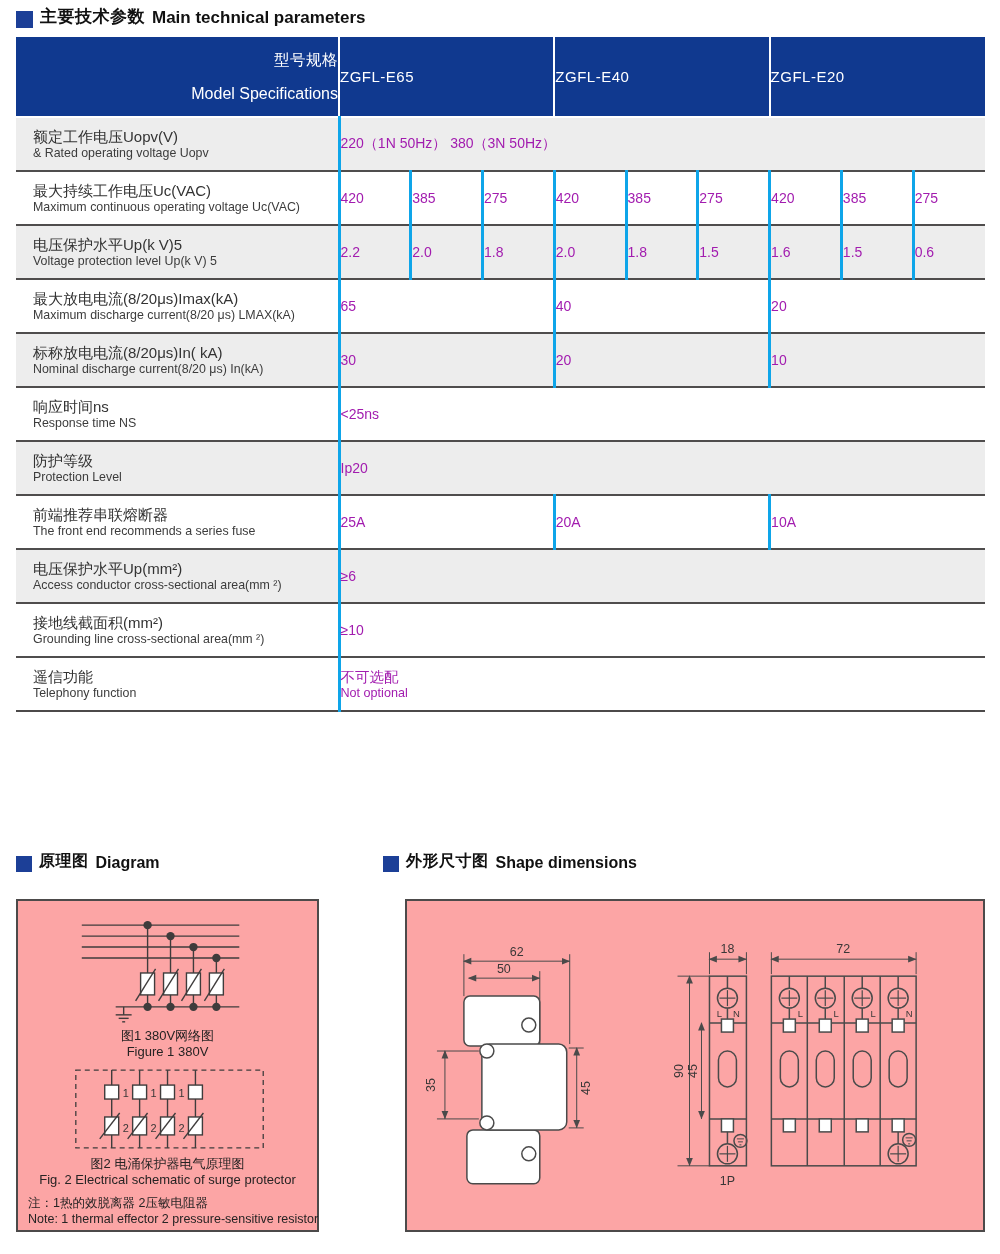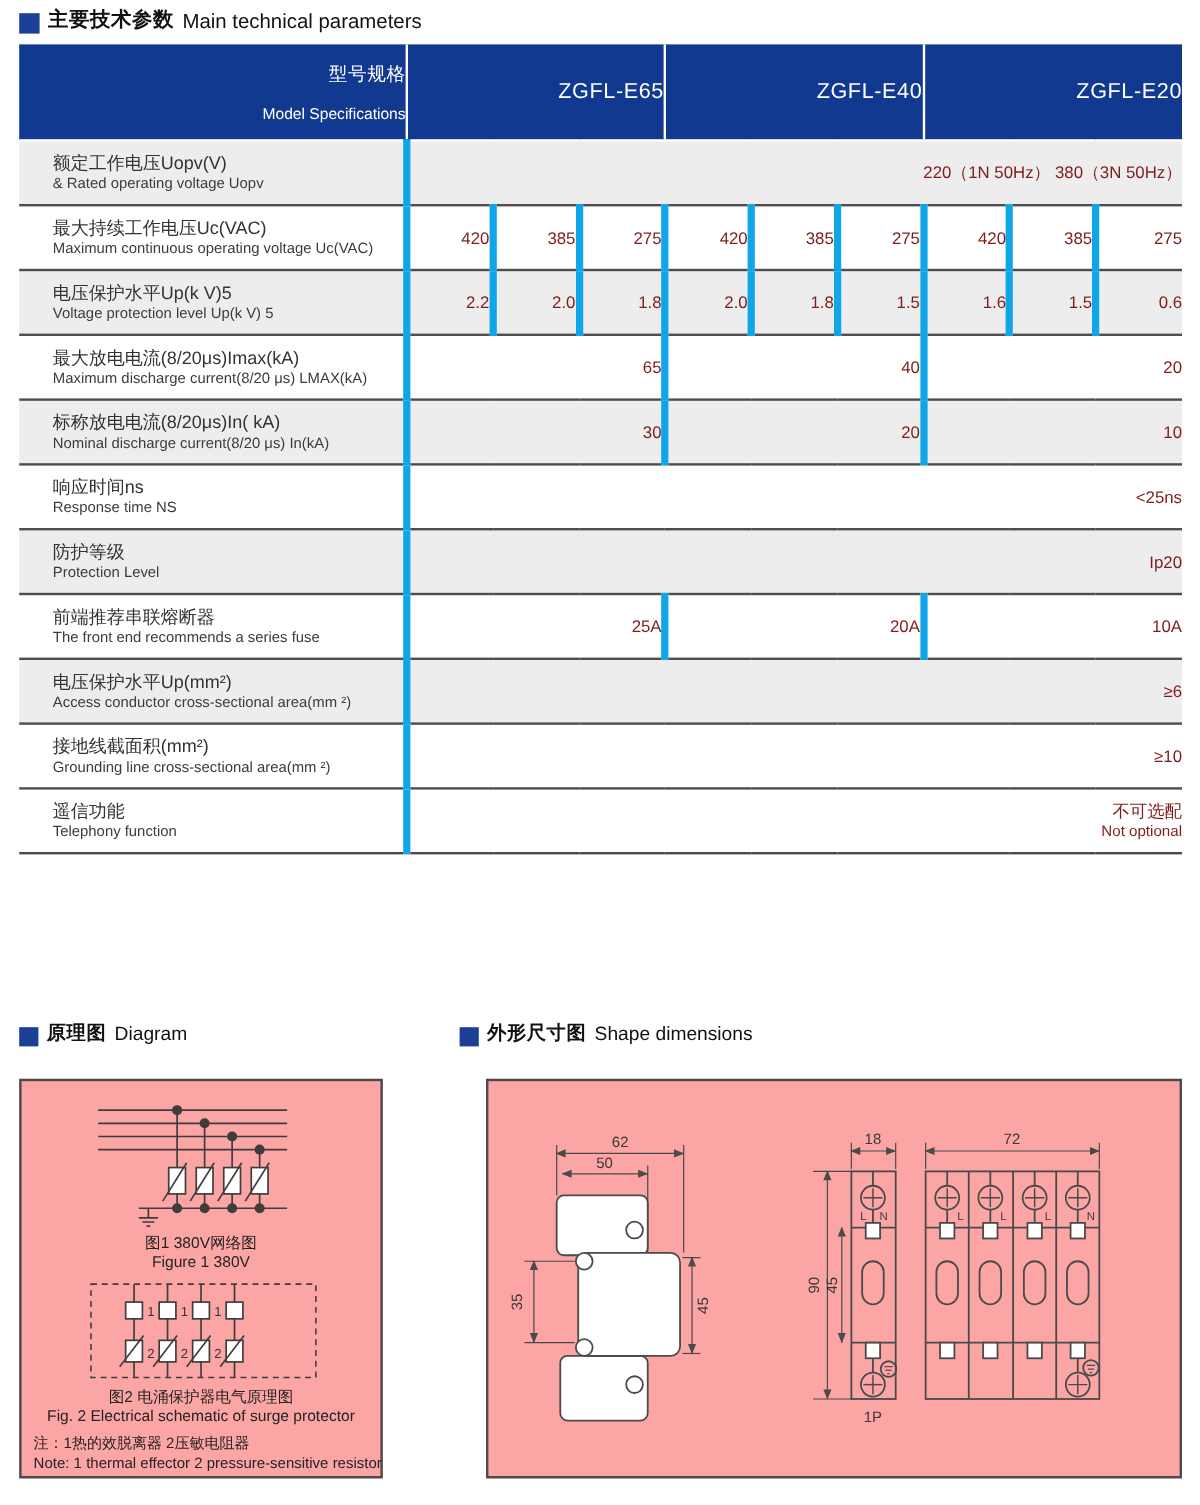--- a/index.html
+++ b/index.html
@@ -3,42 +3,42 @@
 <meta charset="utf-8">
 <style>
   *{box-sizing:border-box;margin:0;padding:0}
   html,body{background:#ffffff}
   body{font-family:"Liberation Sans","DejaVu Sans",sans-serif;color:#2e2b2b}
   .page{position:relative;width:1000px;height:1254px;background:#fff;overflow:hidden}
 
   .sec-title{display:flex;align-items:flex-end;gap:7px;font-size:17px;color:#111;white-space:nowrap}
   .sec-title .sq{width:17px;height:17px;background:#1c3f97;flex:0 0 auto}
   .sec-title .zh{font-weight:bold;letter-spacing:.5px}
-  .sec-title .en{font-weight:normal}
+  .sec-title .en{font-weight:bold}
   .main-title{position:absolute;left:16px;top:5px}
   .bt-left{position:absolute;left:16px;top:851px;font-size:16px}
   .bt-right{position:absolute;left:383px;top:851px;font-size:16px}
   .bt-left .sq,.bt-right .sq{width:16px;height:16px}
 
   table.spec{position:absolute;left:16px;top:37px;width:969px;border-collapse:collapse;table-layout:fixed;border-bottom:2px solid #4c4a4a}
   .spec col.c-label{width:323px}
   .spec th,.spec td{font-weight:normal;vertical-align:middle}
   .spec thead th{background:#10398f;color:#fff;height:80px}
   .spec thead th.label{text-align:right;}
-  .spec thead th.model{border-left:2.5px solid #fff;font-size:18px;letter-spacing:.5px;text-align:right}
+  .spec thead th.model{border-left:2.5px solid #fff;font-size:15px;letter-spacing:.5px;text-align:left}
   .spec thead .zh{font-size:15.5px;letter-spacing:.5px}
-  .spec thead .en{font-size:13px;margin-top:14px}
+  .spec thead .en{font-size:16px;margin-top:14px}
   .spec tbody tr{height:54px}
   .spec tbody tr.g td{background:#ededed}
   .spec tbody td{border-top:2px solid #4f4d4d}
   .spec tbody tr:first-child td{border-top:2px solid #ffffff}
-  .spec td.label{padding-left:28px}
+  .spec td.label{padding-left:17px}
   .spec td.label .zh{font-size:15px;color:#333;line-height:19px}
   .spec td.label .en{font-size:12.4px;color:#3c3c3c;line-height:15px}
-  .spec td.val{text-align:right;font-size:14px;color:#7f1d1d;border-left:6px solid #0ea5e9}
+  .spec td.val{text-align:left;font-size:14px;color:#a21caf;border-left:3px solid #0ea5e9}
   .spec td.val .zh{font-size:14.5px;line-height:18px}
   .spec td.val .en{font-size:12.6px;line-height:15px}
 
   .box{position:absolute;border:2px solid #4c4a4a;background:#fca5a5}
   #box-diagram{left:16px;top:899px;width:303px;height:333px}
   #box-shape{left:405px;top:899px;width:580px;height:333px}
   .abs{position:absolute}
   .cap{left:0;right:0;text-align:center;font-size:13px;color:#262323}
   .note{left:10px;font-size:12.5px;color:#262323;white-space:nowrap}
   svg text{font-family:"Liberation Sans","DejaVu Sans",sans-serif;fill:#3a3737}

